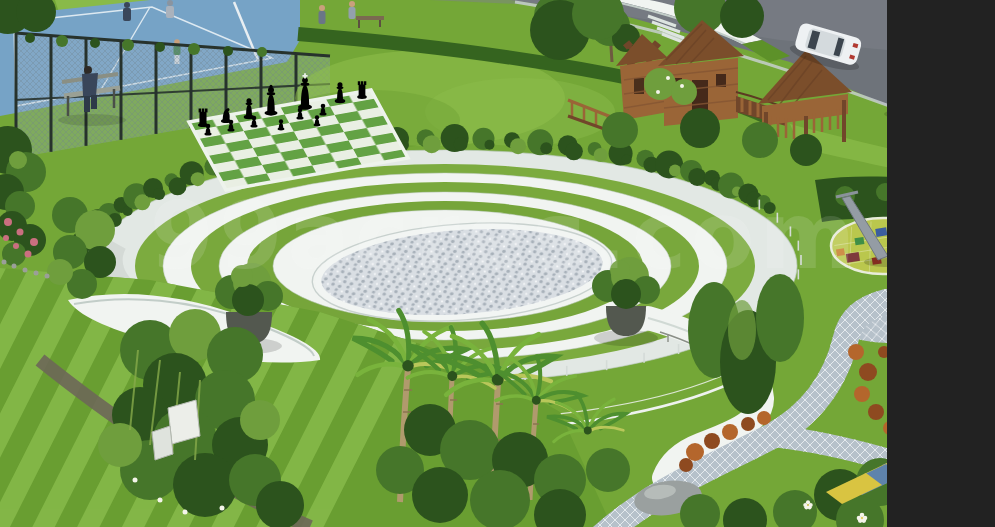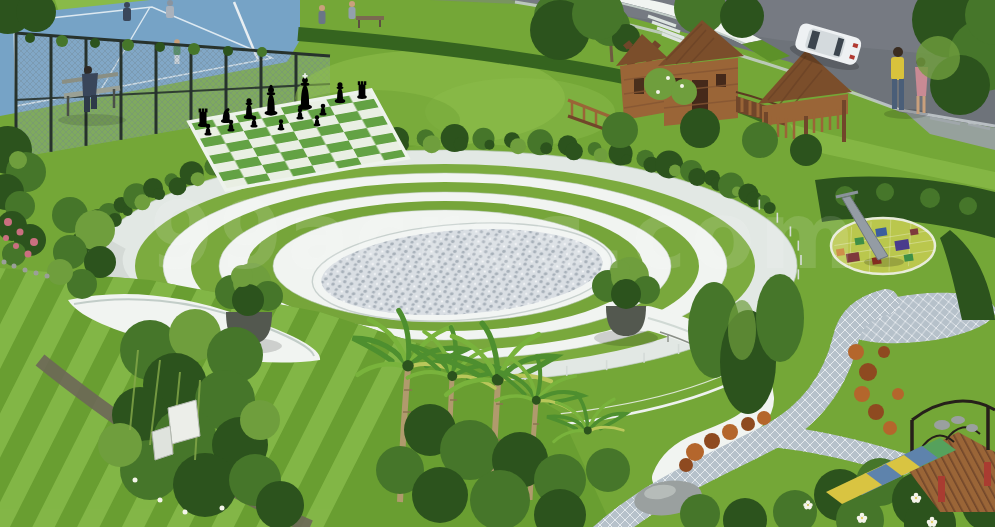--- a/index.html
+++ b/index.html
@@ -1,16 +1,16 @@
 <!DOCTYPE html>
 <html style="--lawn: #74a737; --lawnL: #8fbf4d; --lawnD: #5d9129; --stripeA: #86b94a; --stripeB: #699e31; --folD: #2c531d; --folM: #46762a; --folL: #6f9e3d; --hedge: #35641f; --conc: #e2e8e4; --white: #f1f4f1; --concEdge: #c2cdc8; --cobble: #d9dee3; --cobbleDot: #a8b1ba; --court: #76a3c6; --courtLine: #dde9f1; --fence: #27322c; --mesh: #9db4c4; --boardW: #e9efe3; --boardG: #63a244; --pieceW: #eaf0e8; --wood: #9a6537; --woodD: #71462a; --roof: #7b4e2b; --road: #6e737a; --roadL: #7d828a; --curb: #ccd2d6; --walk: #9aa1a7; --car: #eef1f3; --sun: #bac74d; --gnomon: #949ca4; --orange: #b4662c; --orangeD: #8e4a20; --pot: #53584f; --pathB: #b6c1ca; --grout: #ecf0f3; --rail: #eef2ef; --railPost: #d4dbd7; --trunk: #b09a6d; --rock: #9aa09f; --rampY: #d9c441; --rampB: #5e83ac; --rampG: #56a15c; --postR: #a93c31; --skin: #c9a07c; --shirtY: #d8c23c; --dressP: #c98a94; --jeans: #4a5e78; --figD: #39465a; --flowerW: #f4f4ea; --flowerP: #ca6f80; --stone: #9b9f99; --frondA: #4e8f2f; --frondB: #79b33c; --frondC: #b9c75a;"><head>
 <meta charset="utf-8">
 <style>
   html,body{margin:0;padding:0;background:#222;}
-  .stage{position:relative;width:995px;height:527px;overflow:hidden;background:#74a737;
+  .stage{position:relative;width:887px;height:527px;overflow:hidden;background:#74a737;
          font-family:"DejaVu Sans","Liberation Sans",sans-serif;}
   svg{position:absolute;left:0;top:0;display:block;}
   
   .lawn{fill:var(--lawn)} .lawnL{fill:var(--lawnL)} .lawnD{fill:var(--lawnD)}
   .folD{fill:var(--folD)} .folM{fill:var(--folM)} .folL{fill:var(--folL)}
   .hedgeS{stroke:var(--hedge);fill:none}
   .conc{fill:var(--conc)} .whiteB{fill:var(--white)} .edgeS{stroke:var(--concEdge);fill:none}
   .court{fill:var(--court)} .courtL{stroke:var(--courtLine);fill:none}
   .fenceS{stroke:var(--fence)} .meshF{fill:var(--mesh)}
   .wood{fill:var(--wood)} .woodD{fill:var(--woodD)} .roofF{fill:var(--roof)}

